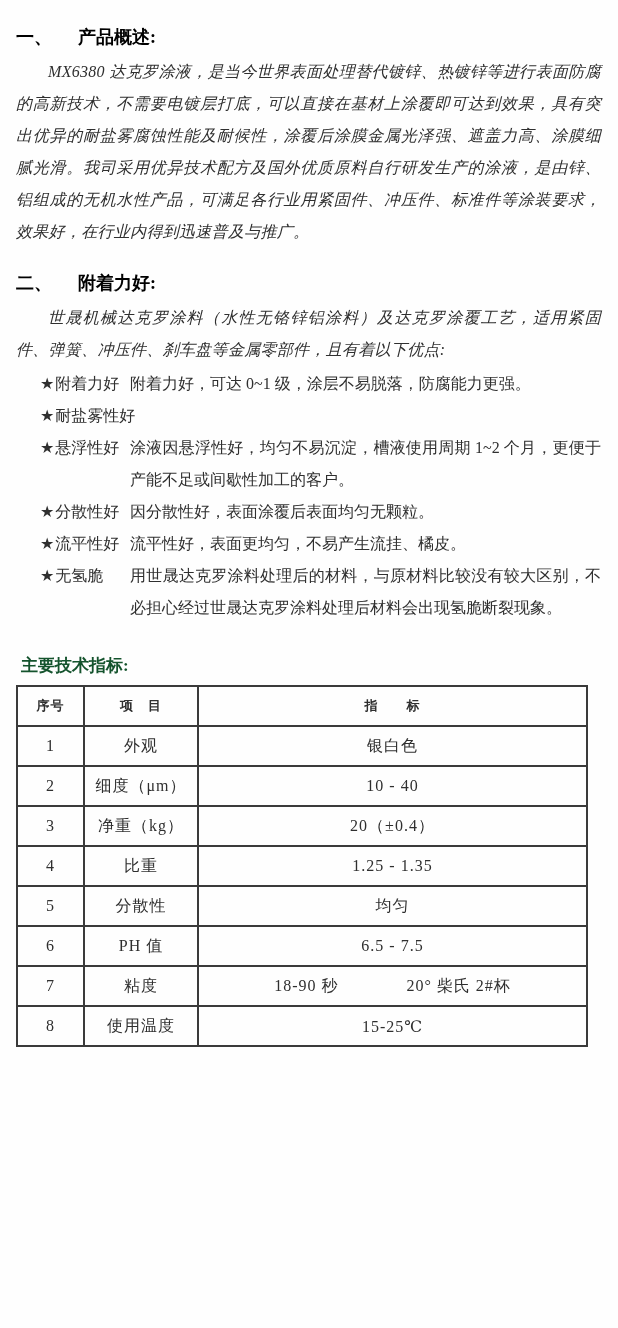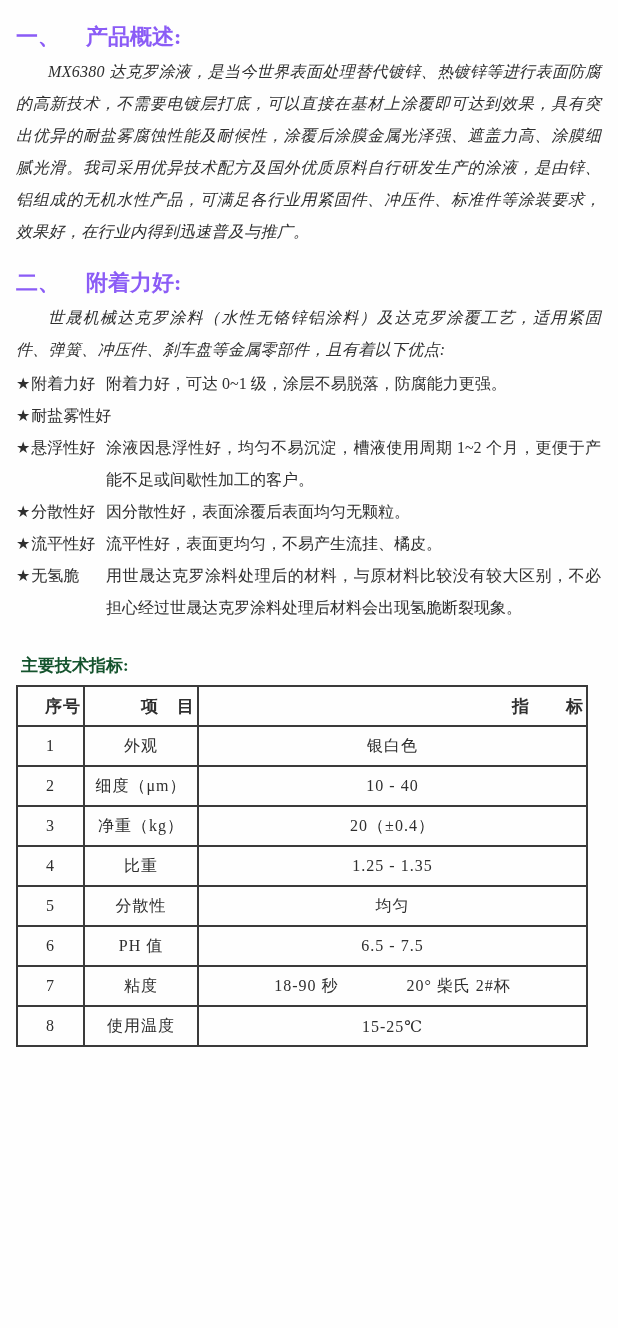--- a/index.html
+++ b/index.html
@@ -6,57 +6,57 @@
   body {
     width: 618px; height: 1328px;
     background: #fefefe;
     font-family: "Liberation Serif", "DejaVu Serif", serif;
     color: #2f2f2f;
     overflow: hidden;
   }
   .page { padding: 24px 17px 0 16px; box-sizing: border-box; }
 
   .sec-heading {
-    font-size: 22px; font-weight: bold; color: #8b5cf6;
+    font-size: 18px; font-weight: bold; color: #000000;
     margin: 0 0 6px 0; line-height: 26px;
   }
   .sec-num { display: inline-block; margin-right: 26px; }
 
   .body-para {
     font-size: 16px; line-height: 32px; margin: 0;
     text-align: justify; text-indent: 32px;
     letter-spacing: 0.3px;
     font-style: italic;
   }
   .latin-lead { font-family: "Liberation Serif", serif; }
 
   .section-2 { margin-top: 22px; }
 
   .bullets { margin-top: 2px; }
   .bullet { display: flex; font-size: 16px; line-height: 32px; }
-  .bullet-label { flex: 0 0 auto; min-width: 90px; white-space: nowrap; }
+  .bullet-label { flex: 0 0 auto; min-width: 90px; white-space: nowrap; margin-left: 24px; }
   .bullet-star { margin-right: 1px; }
   .bullet-desc { flex: 1; text-align: justify; }
 
   .specs-title {
     font-size: 17px; font-weight: bold; color: #14532d;
     margin: 30px 0 8px 5px;
   }
   table.specs {
     border-collapse: collapse; table-layout: fixed;
     width: 570px; margin-left: 0;
   }
   .specs th, .specs td {
     border: 2px solid #3a3a3a;
     text-align: center; vertical-align: middle;
     height: 38px; padding: 0 2px;
     font-size: 16px; letter-spacing: 1px;
     overflow: hidden; white-space: nowrap;
   }
-  .specs th { font-size: 17px; font-weight: bold; text-align: right; }
+  .specs th { font-size: 13px; font-weight: bold; }
 </style>
 </head>
 <body>
 
 <div class="page">
 
   <div class="section-1">
     <h2 class="sec-heading">
       <span class="sec-num">一、</span><span>产品概述:</span>
     </h2>

